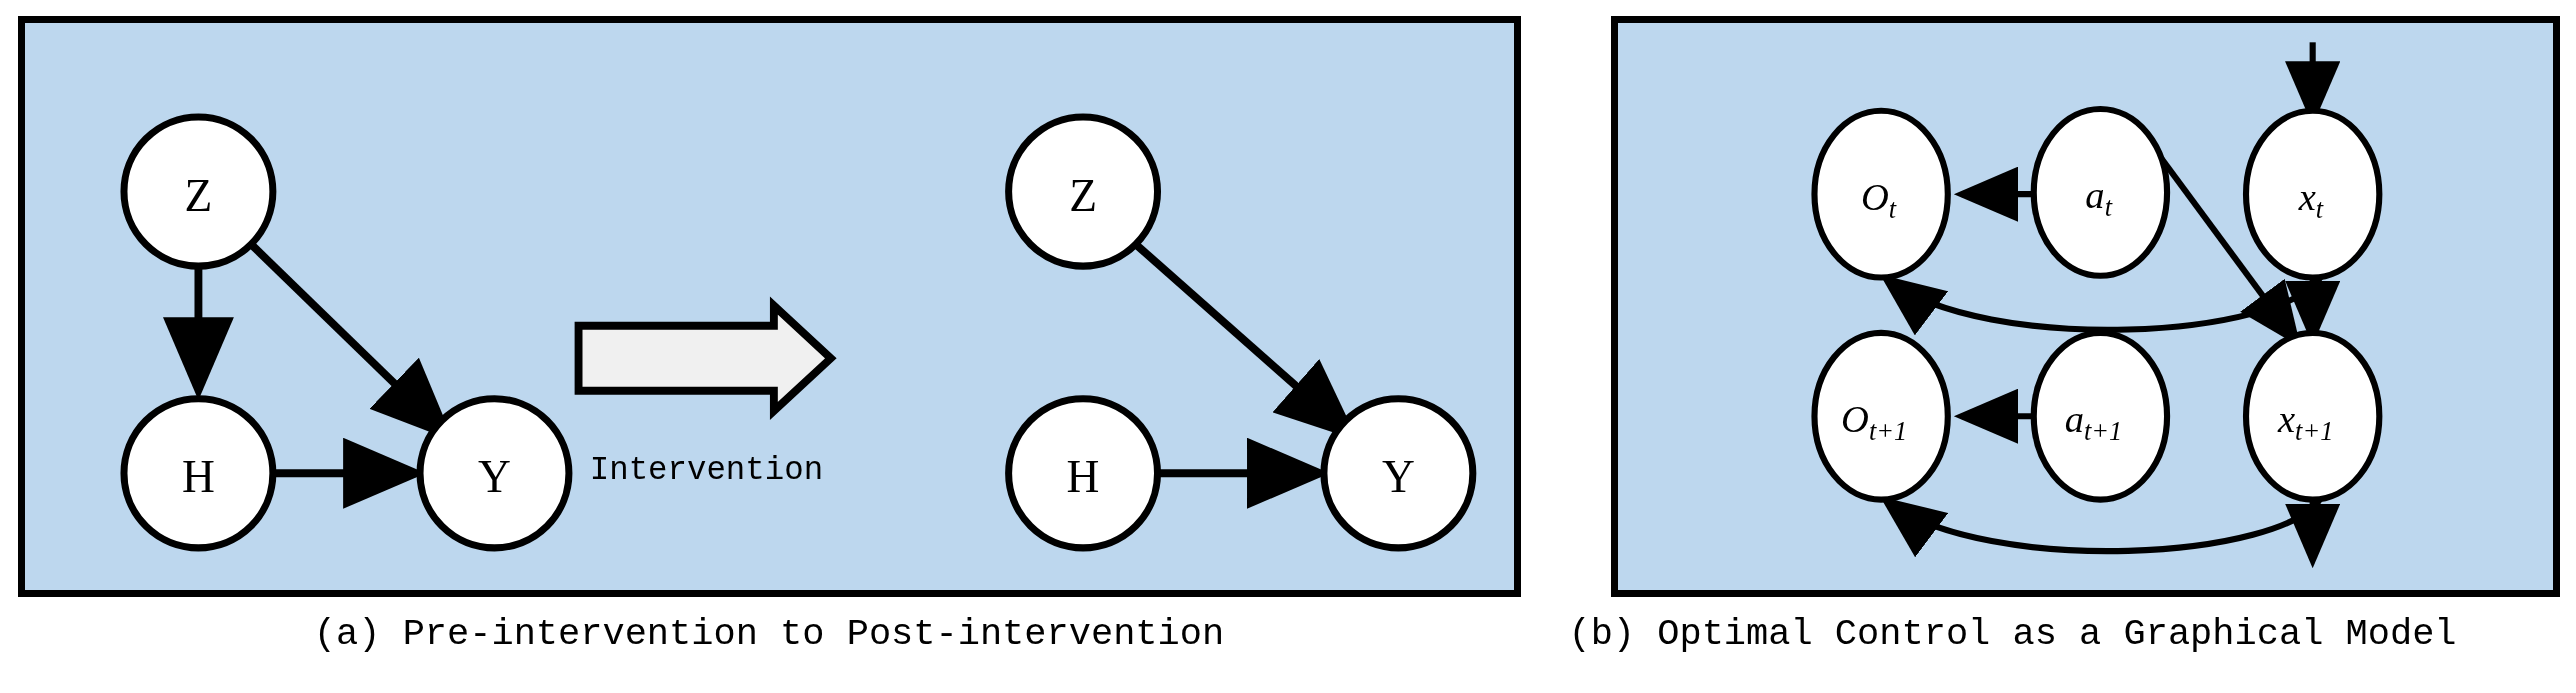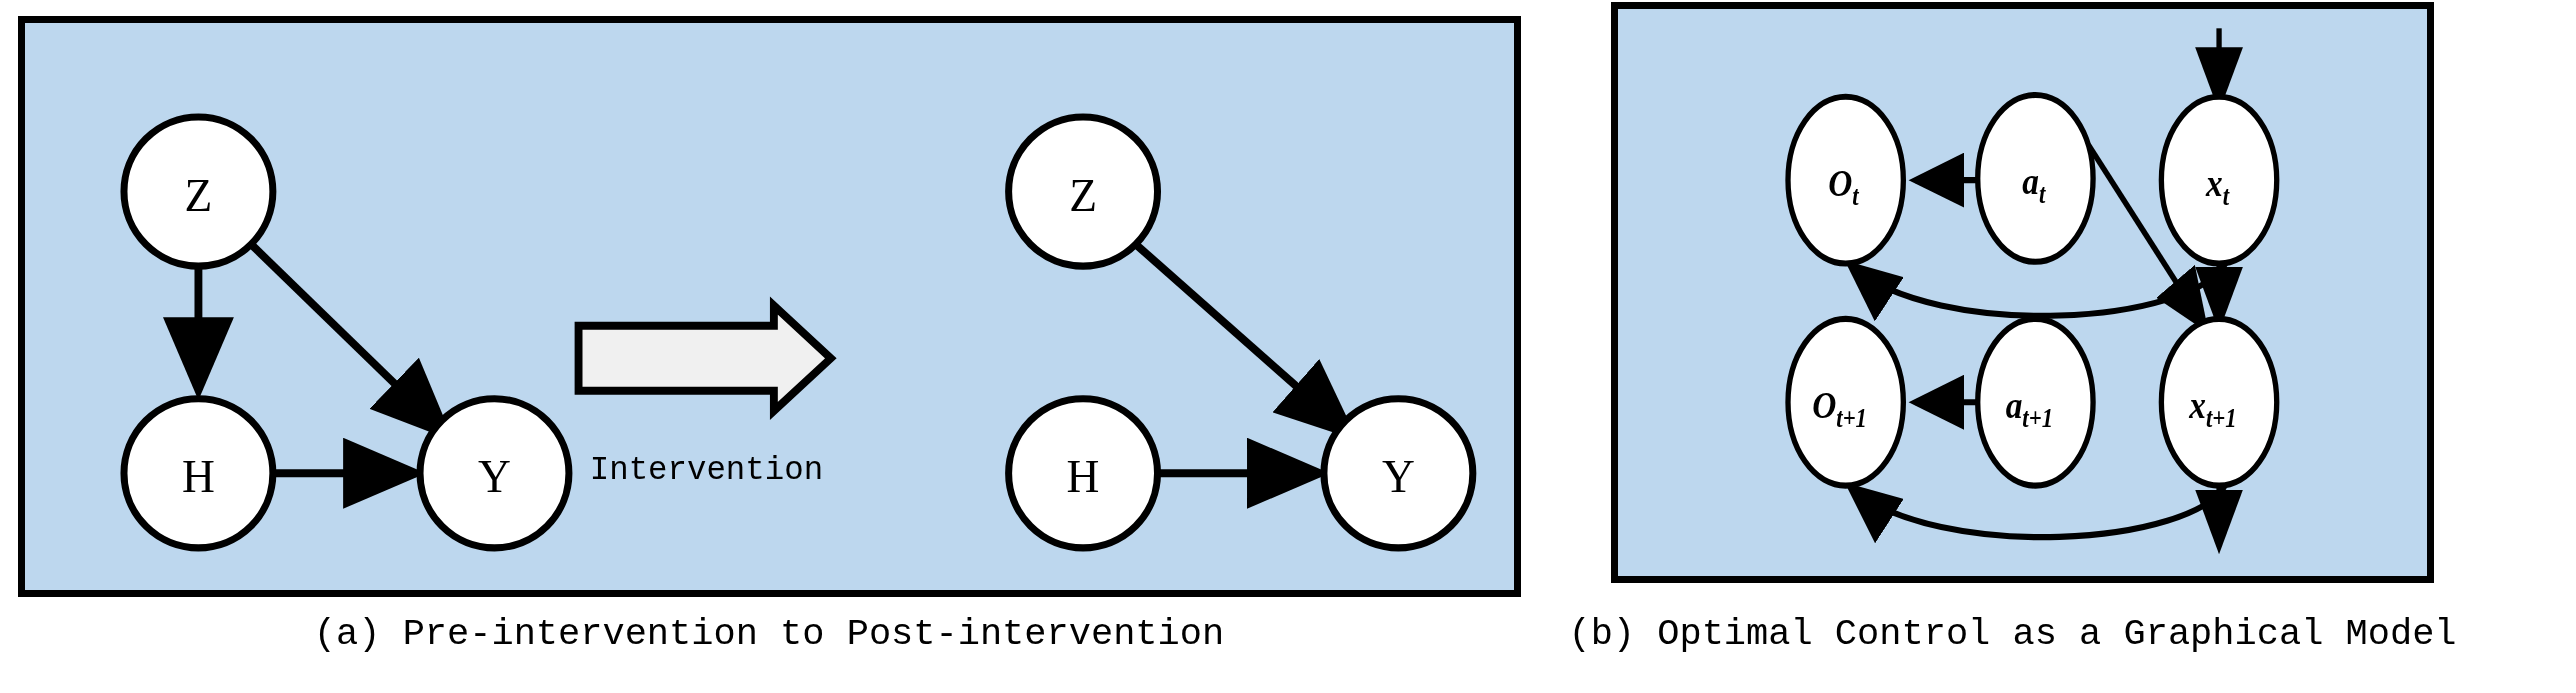--- a/index.html
+++ b/index.html
@@ -18,21 +18,21 @@
     width: 2576px;
     height: 693px;
   }
   .panel {
     position: absolute;
     box-sizing: border-box;
     background: #bdd7ee;
     border: 7.9px solid #000000;
   }
   #panel-a { left: 17.5px;   top: 15.8px; width: 1503px; height: 581px; }
-  #panel-b { left: 1611px; top: 2px; width: 823px; height: 581px; font-weight: bold; }
+  #panel-b { left: 1611px; top: 16px; width: 949px; height: 581px; }
 
   .panel svg { display: block; width: 100%; height: 100%; }
 
   .caption {
     position: absolute;
     top: 613px;
     text-align: center;
     font-family: Liberation Mono, monospace;
     font-size: 37px;
     color: #000000;

